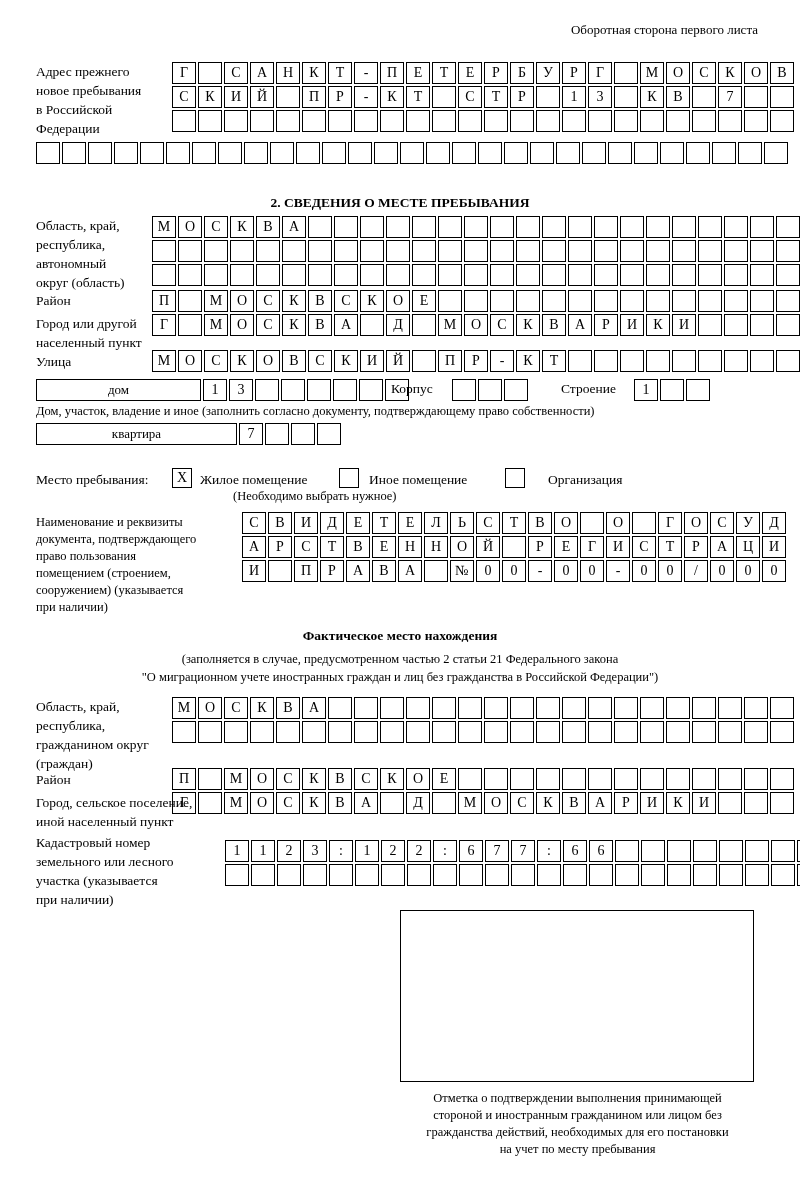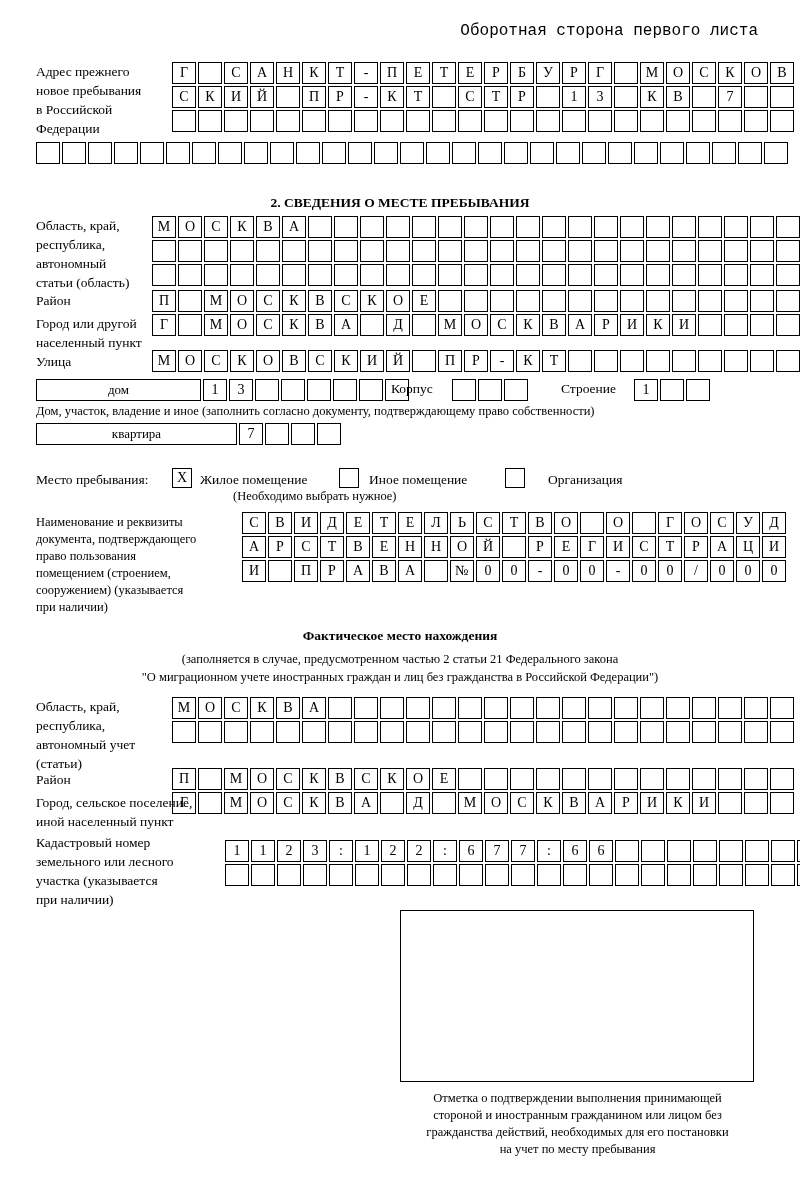--- a/index.html
+++ b/index.html
@@ -8,22 +8,21 @@
     background:#fff;
     font-family:"Liberation Serif", serif;
     color:#000;
     position:relative;
     overflow:hidden;
   }
   .page{position:relative;width:800px;height:1180px;}
 
   .hdr-right{
     position:absolute;right:42px;top:22px;
-    font-size:16px;
-    font-family:Liberation Mono, monospace;
+    font-size:13px;
   }
 
   .lbl{font-size:13.5px;line-height:19px;}
   .lbl-sm{font-size:12.5px;line-height:17px;}
 
   
   .row{display:flex;}
   .cell{
     width:24px;height:22px;
     border:1px solid #000;
@@ -191,21 +190,21 @@
       </div>
     </div>
 
 
   <div class="abs bold center" style="left:0;top:195px;width:800px;font-size:13.5px;">2. СВЕДЕНИЯ О МЕСТЕ ПРЕБЫВАНИЯ</div>
 
   <div class="abs lbl" style="left:36px;top:216px;">
     <div>Область, край,</div>
     <div>республика,</div>
     <div>автономный</div>
-    <div>статьи (область)</div>
+    <div>округ (область)</div>
   </div>
   <div class="abs" id="s2region" style="left:152px;top:216px;">
       <div class="row" style="margin-bottom: 2px;">
         <div class="cell" style="width: 24px; height: 22px; line-height: 20px;">М</div>
         <div class="cell" style="width: 24px; height: 22px; line-height: 20px;">О</div>
         <div class="cell" style="width: 24px; height: 22px; line-height: 20px;">С</div>
         <div class="cell" style="width: 24px; height: 22px; line-height: 20px;">К</div>
         <div class="cell" style="width: 24px; height: 22px; line-height: 20px;">В</div>
         <div class="cell" style="width: 24px; height: 22px; line-height: 20px;">А</div>
         <div class="cell" style="width: 24px; height: 22px; line-height: 20px;"></div>
@@ -511,22 +510,22 @@
       </div>
     </div>
 
   <div class="abs bold center" style="left:0;top:628px;width:800px;font-size:13.5px;">Фактическое место нахождения</div>
   <div class="abs note center" style="left:0;top:652px;width:800px;">(заполняется в случае, предусмотренном частью 2 статьи 21 Федерального закона</div>
   <div class="abs note center" style="left:0;top:670px;width:800px;">"О миграционном учете иностранных граждан и лиц без гражданства в Российской Федерации")</div>
 
   <div class="abs lbl" style="left:36px;top:697px;">
     <div>Область, край,</div>
     <div>республика,</div>
-    <div>автономный учет</div>
-    <div>(статьи)</div>
+    <div>гражданином округ</div>
+    <div>(граждан)</div>
   </div>
   <div class="abs" id="alRegion" style="left:172px;top:697px;">
       <div class="row" style="margin-bottom: 2px;">
         <div class="cell" style="width: 24px; height: 22px; line-height: 20px;">М</div>
         <div class="cell" style="width: 24px; height: 22px; line-height: 20px;">О</div>
         <div class="cell" style="width: 24px; height: 22px; line-height: 20px;">С</div>
         <div class="cell" style="width: 24px; height: 22px; line-height: 20px;">К</div>
         <div class="cell" style="width: 24px; height: 22px; line-height: 20px;">В</div>
         <div class="cell" style="width: 24px; height: 22px; line-height: 20px;">А</div>
         <div class="cell" style="width: 24px; height: 22px; line-height: 20px;"></div>

